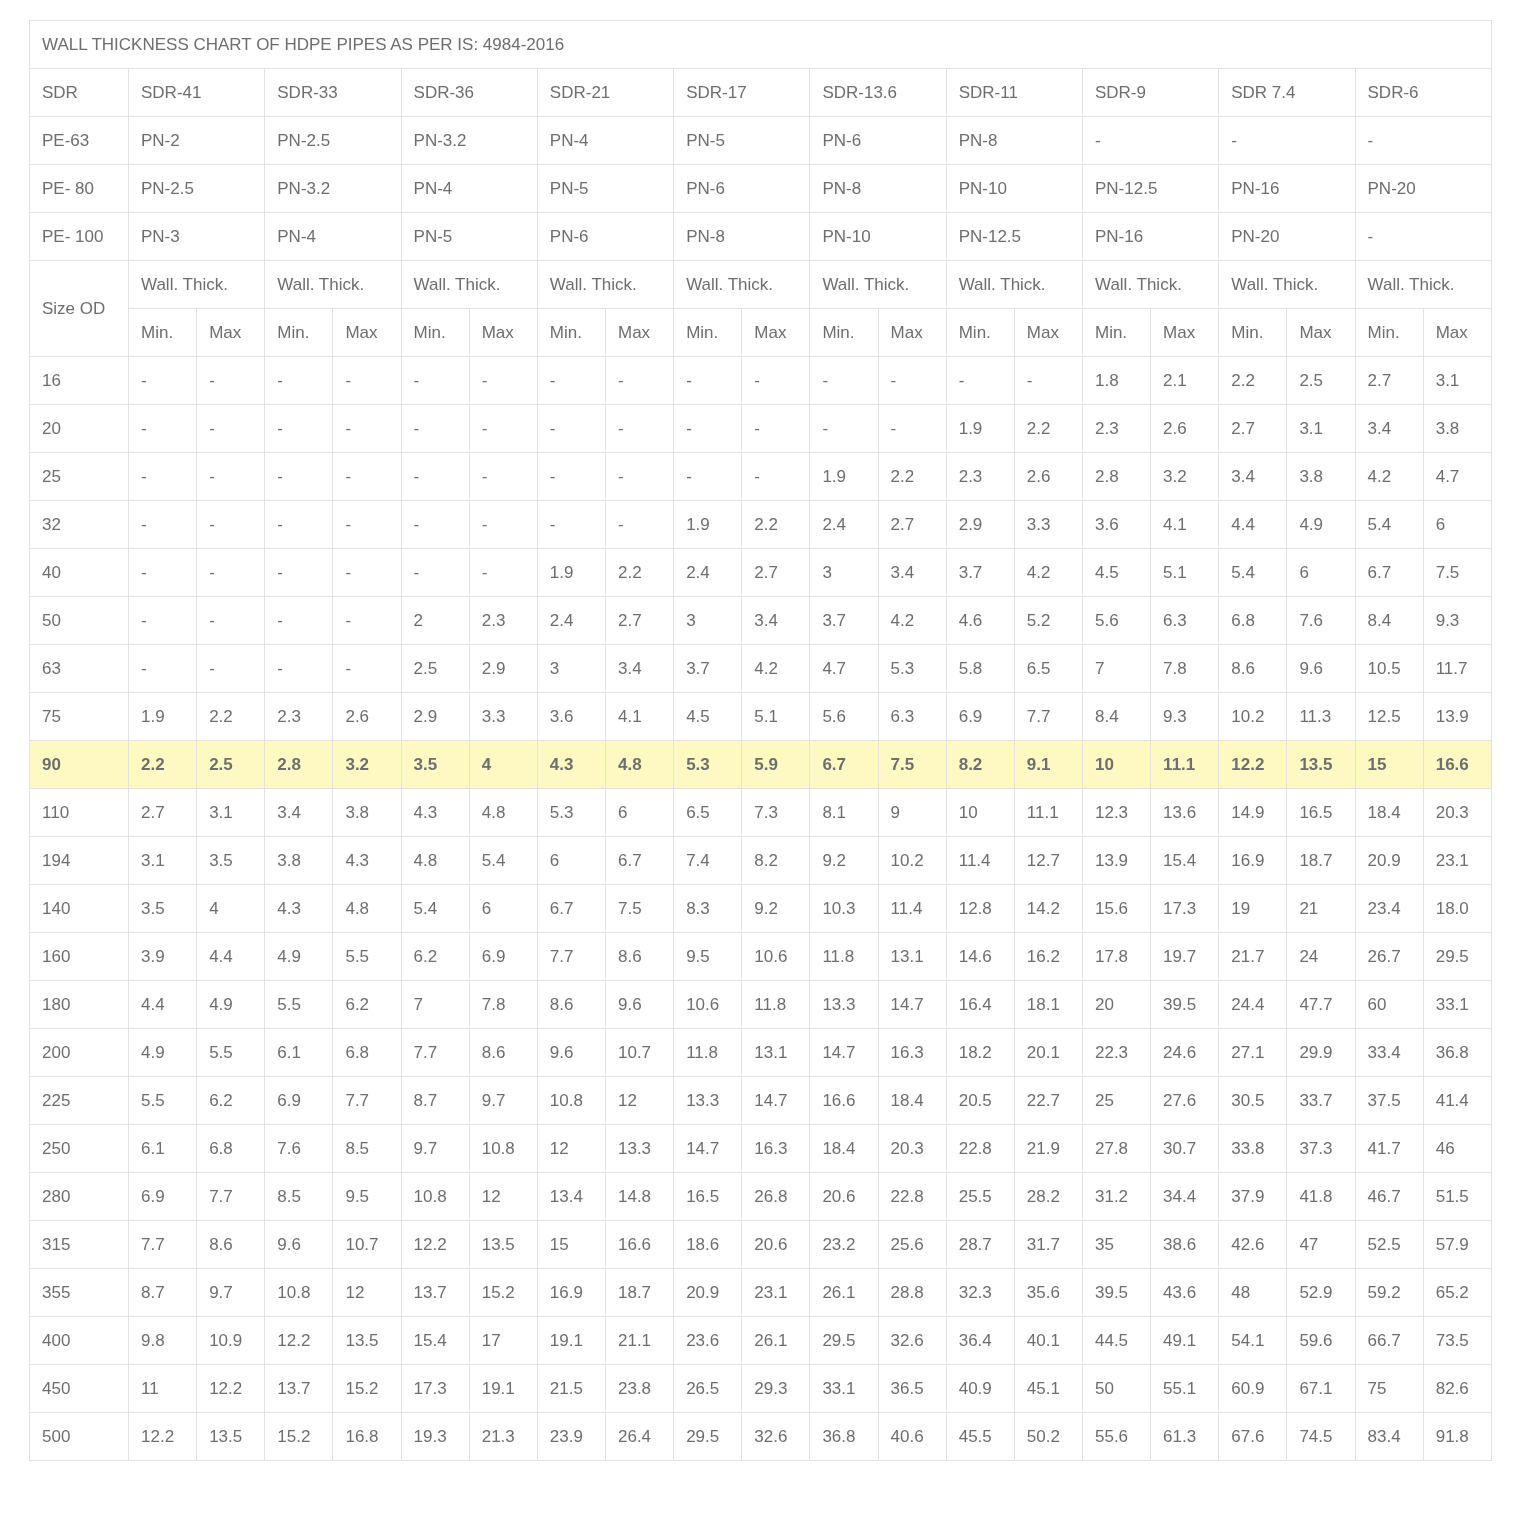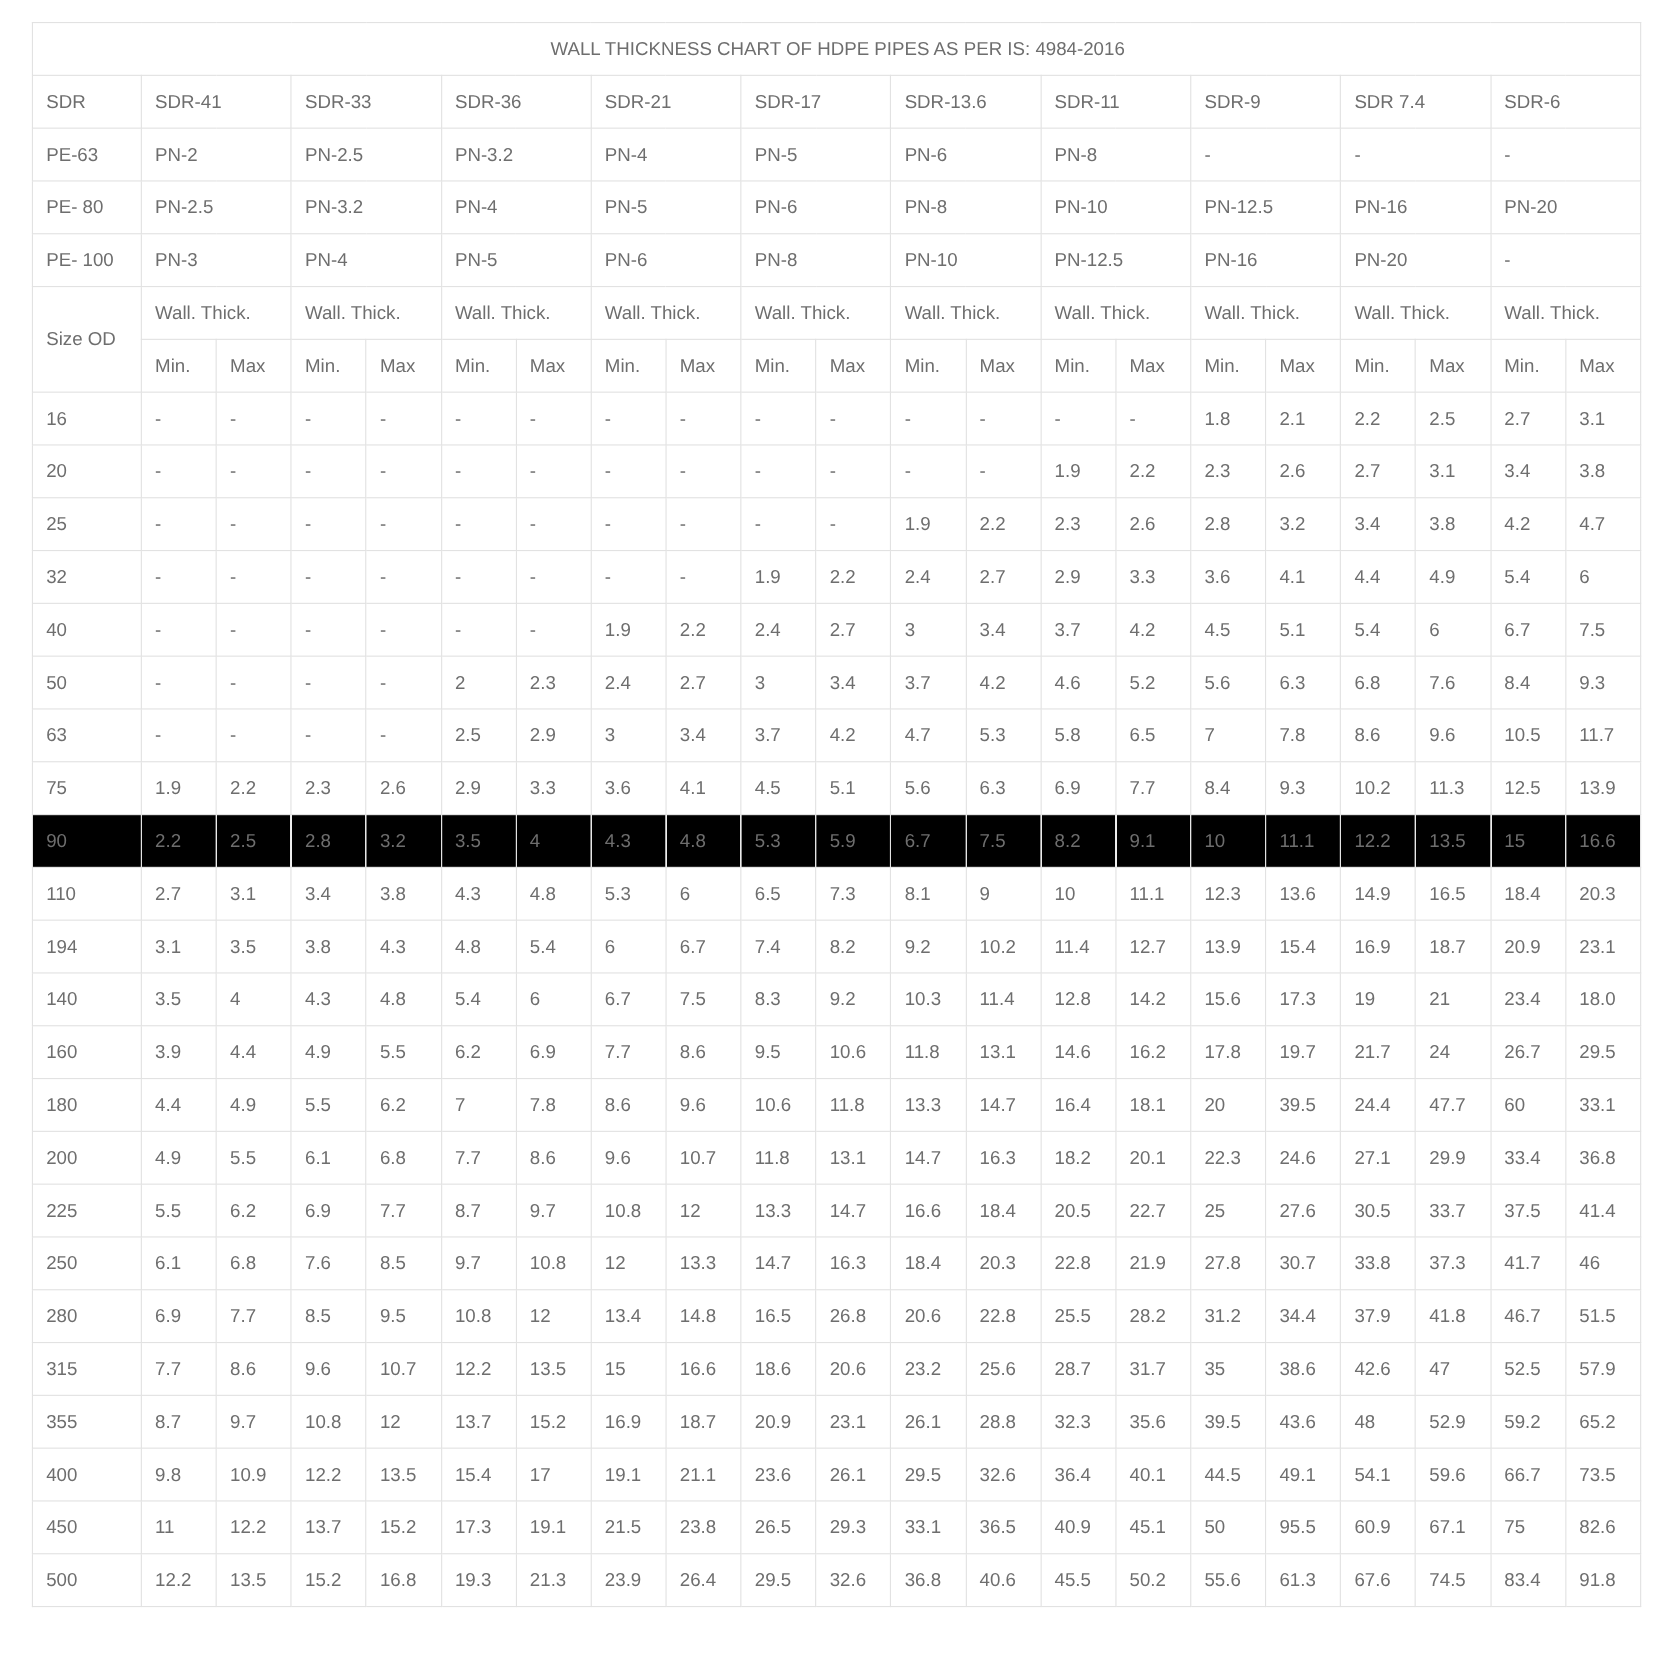--- a/index.html
+++ b/index.html
@@ -26,24 +26,24 @@
     padding: 13px 10px 13px 12px;
     text-align: left;
     vertical-align: middle;
     font-weight: 400;
     line-height: 21px;
     background: #ffffff;
     overflow: hidden;
     white-space: nowrap;
   }
   table.wt-table th.title-cell {
-    text-align: center;
   }
   table.wt-table tr.hl td {
-    background: #000000;
+    background: #fef9c3;
+    font-weight: bold;
   }
   col.size-col { width: 99px; }
 </style>
 </head>
 <body>
 
 <div class="page">
   <table class="wt-table">
     <colgroup>
       <col class="size-col">
@@ -654,21 +654,21 @@
           <td>19.1</td>
           <td>21.5</td>
           <td>23.8</td>
           <td>26.5</td>
           <td>29.3</td>
           <td>33.1</td>
           <td>36.5</td>
           <td>40.9</td>
           <td>45.1</td>
           <td>50</td>
-          <td>95.5</td>
+          <td>55.1</td>
           <td>60.9</td>
           <td>67.1</td>
           <td>75</td>
           <td>82.6</td>
         </tr>
         <tr>
           <td>500</td>
           <td>12.2</td>
           <td>13.5</td>
           <td>15.2</td>

